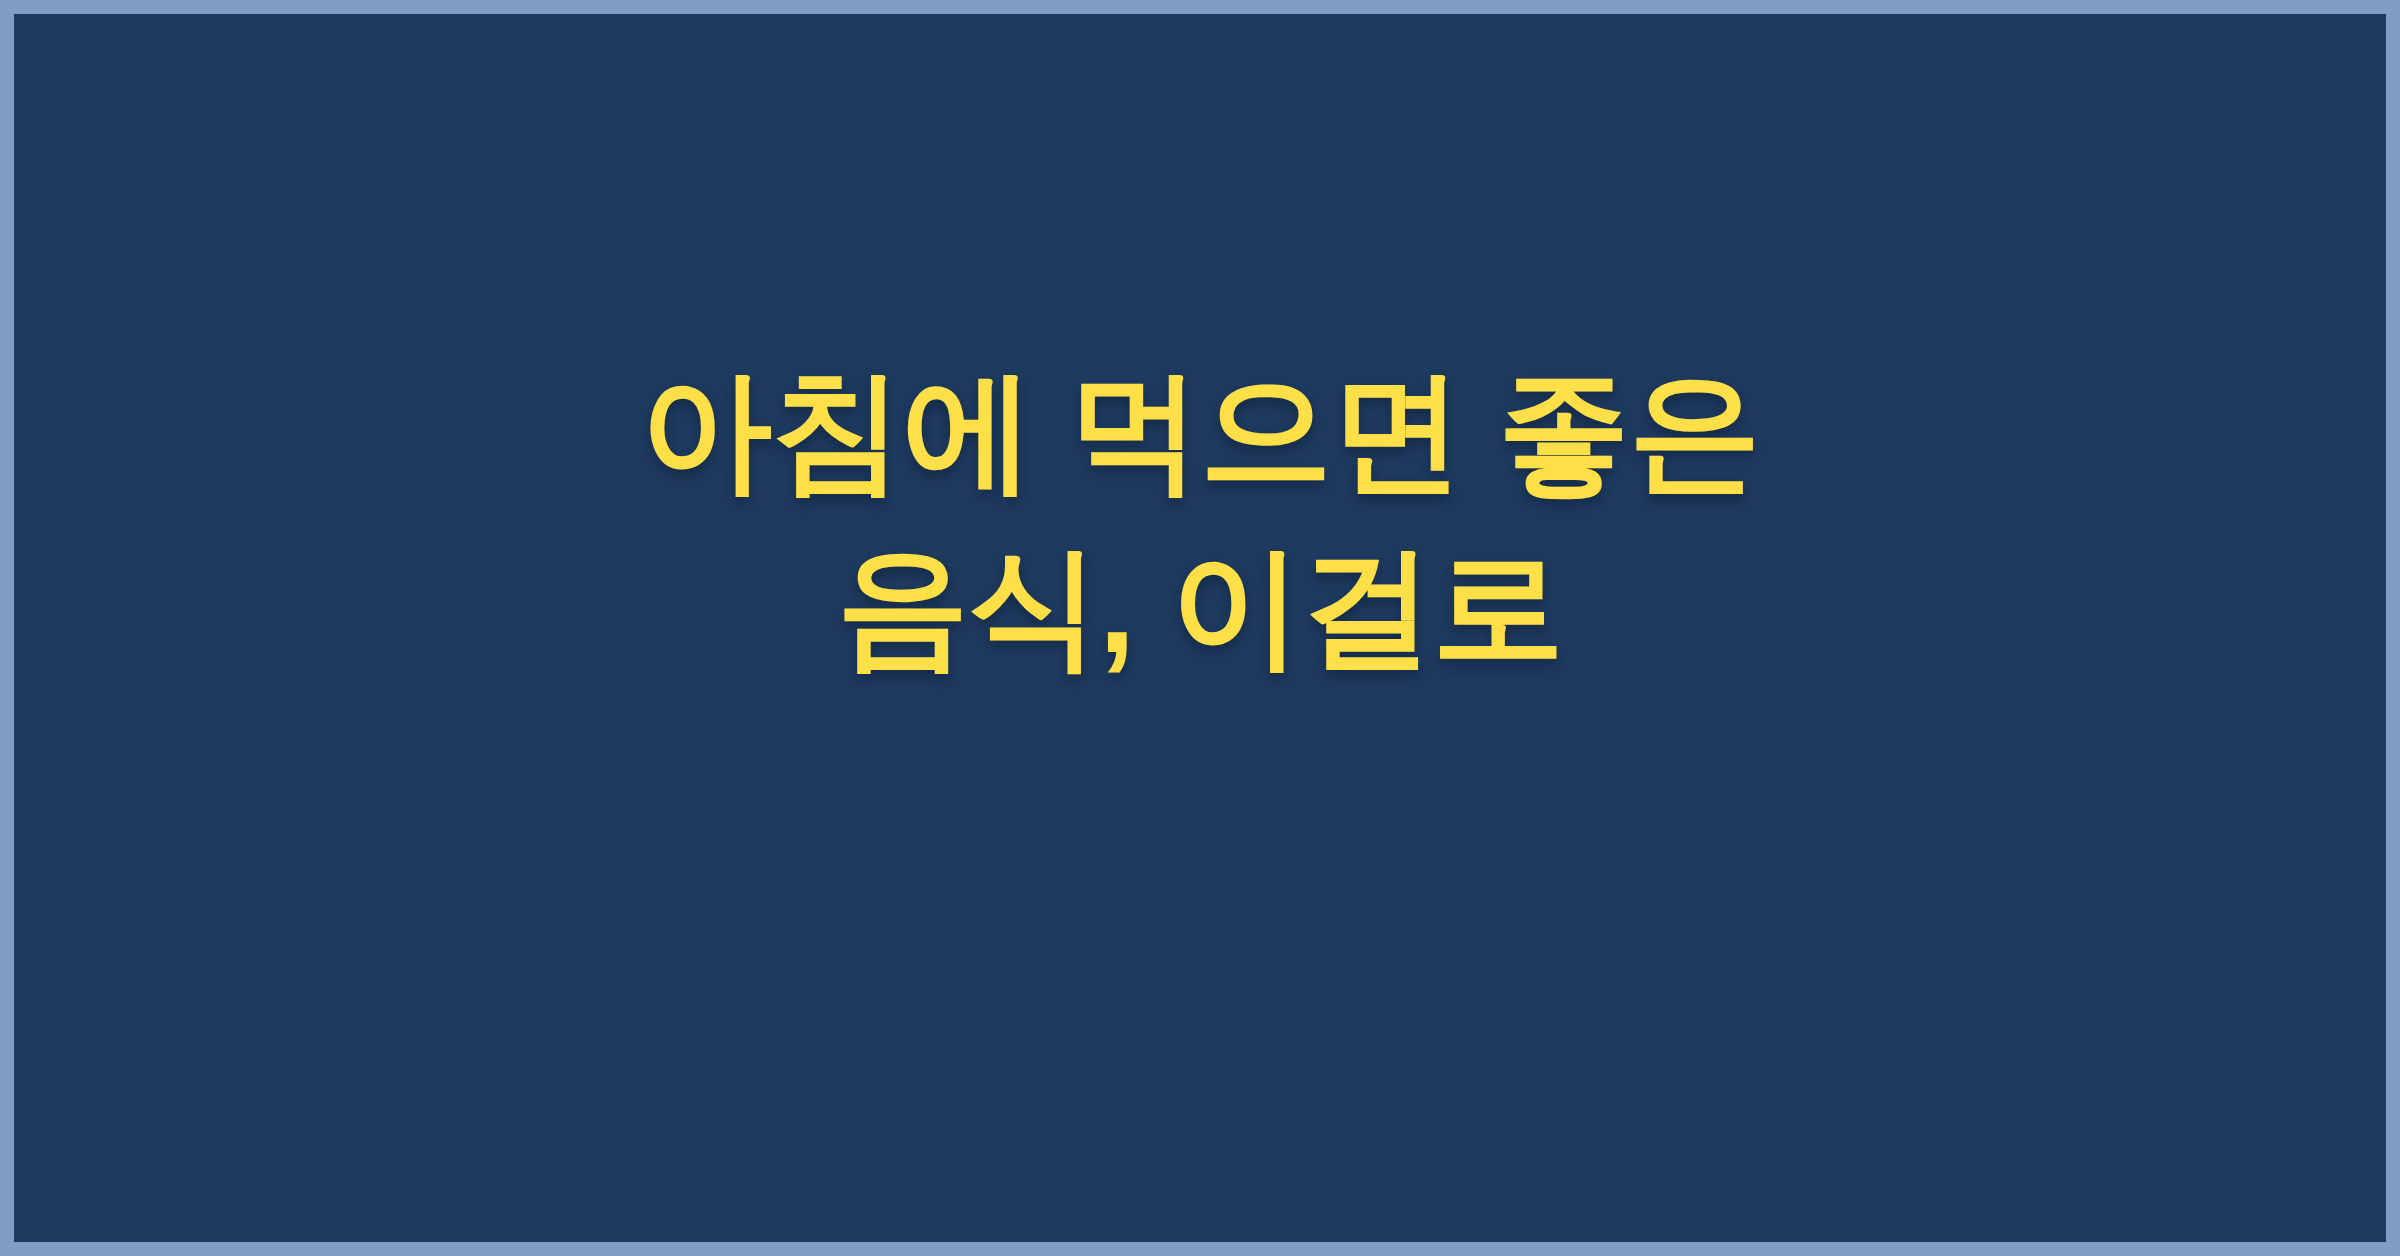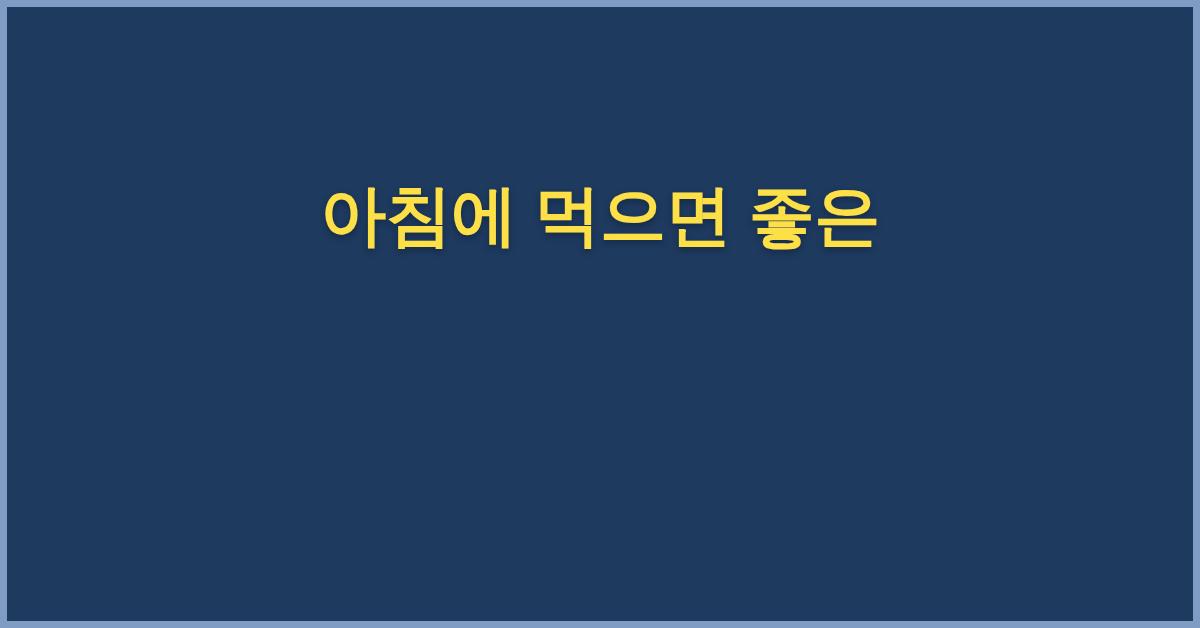--- a/index.html
+++ b/index.html
@@ -63,16 +63,17 @@
 </style>
 </head>
 <body>
 
 <div class="thumbnail-card">
 
   <div class="card-surface">
 
     <h1 class="headline">
       <span class="headline-line">아침에 먹으면 좋은</span>
+      <span class="headline-line">음식, 이걸로</span>
     </h1>
 
   </div>
 </div>
 
 </body></html>

